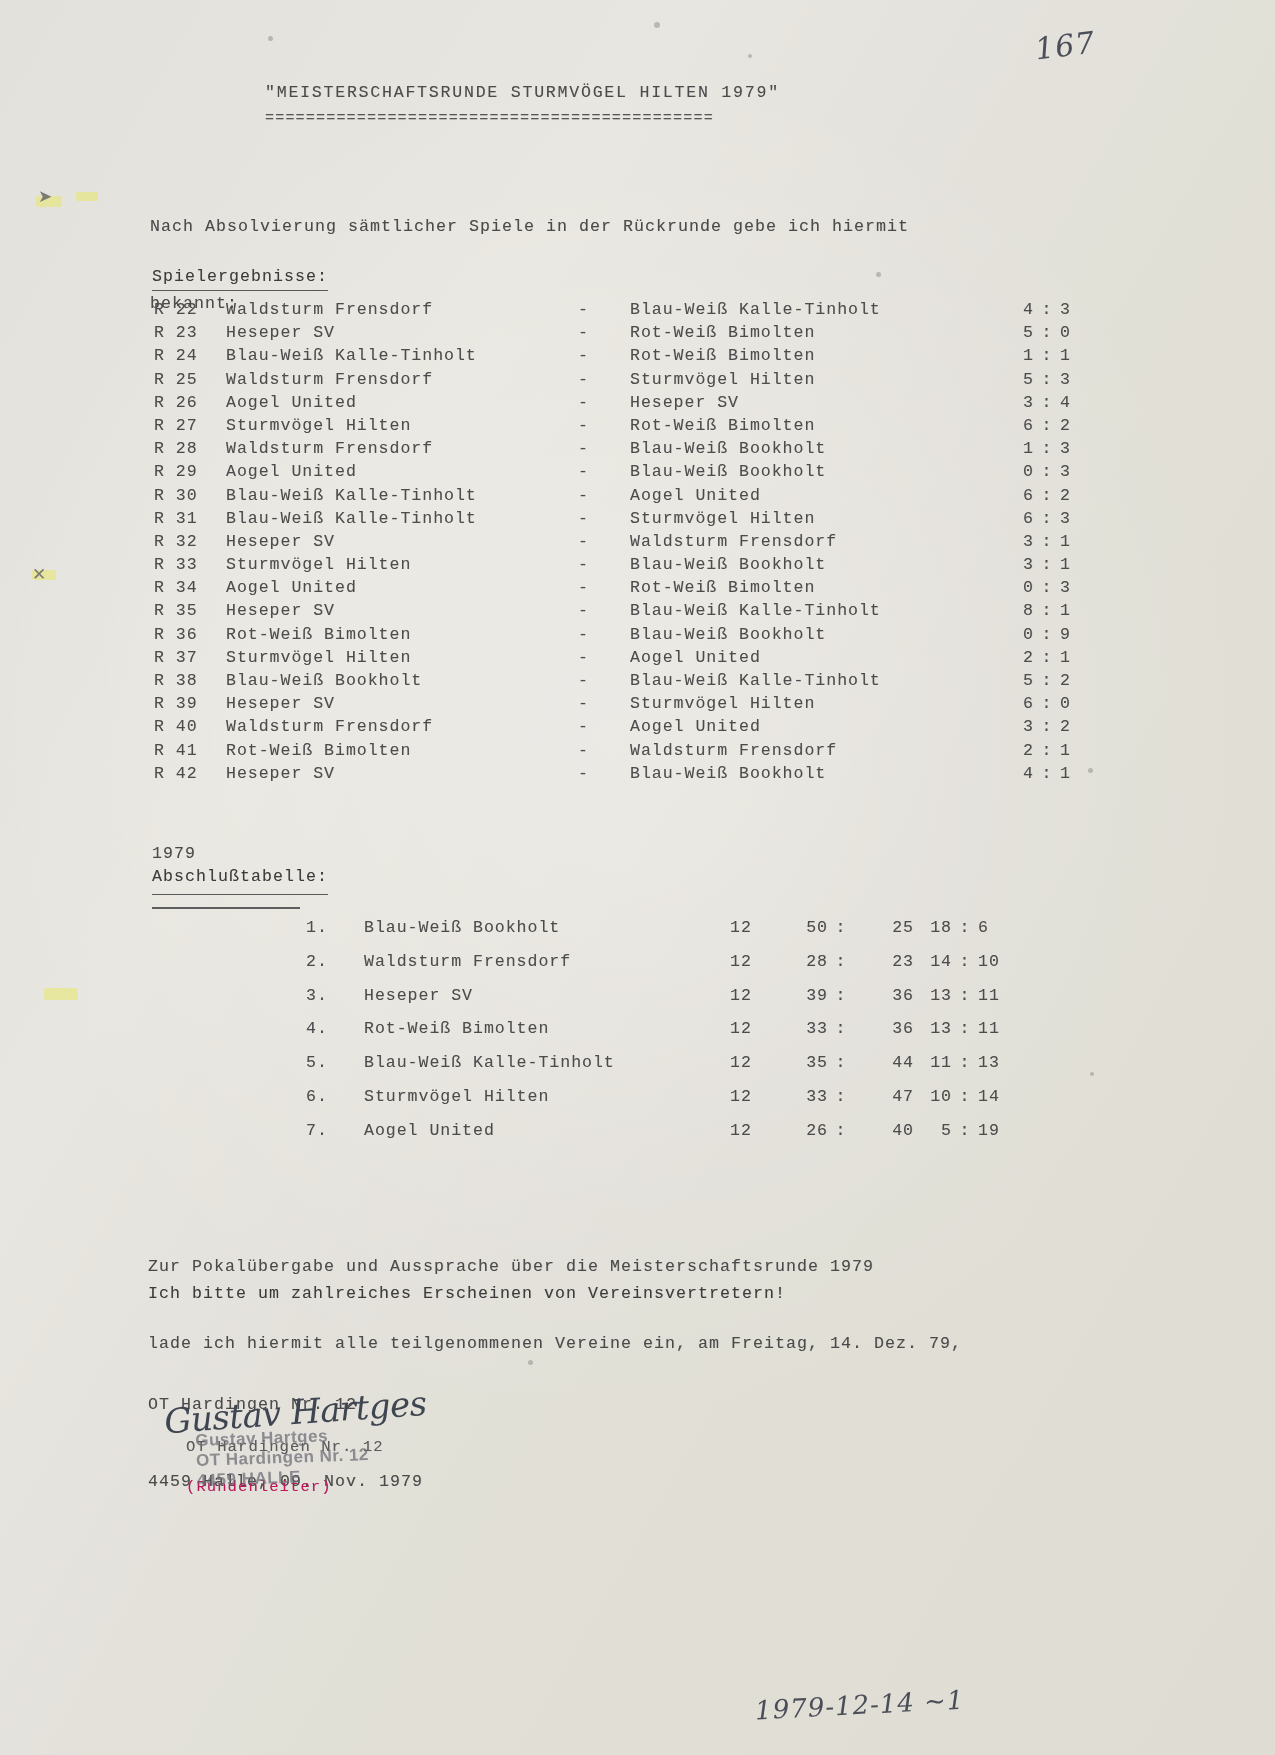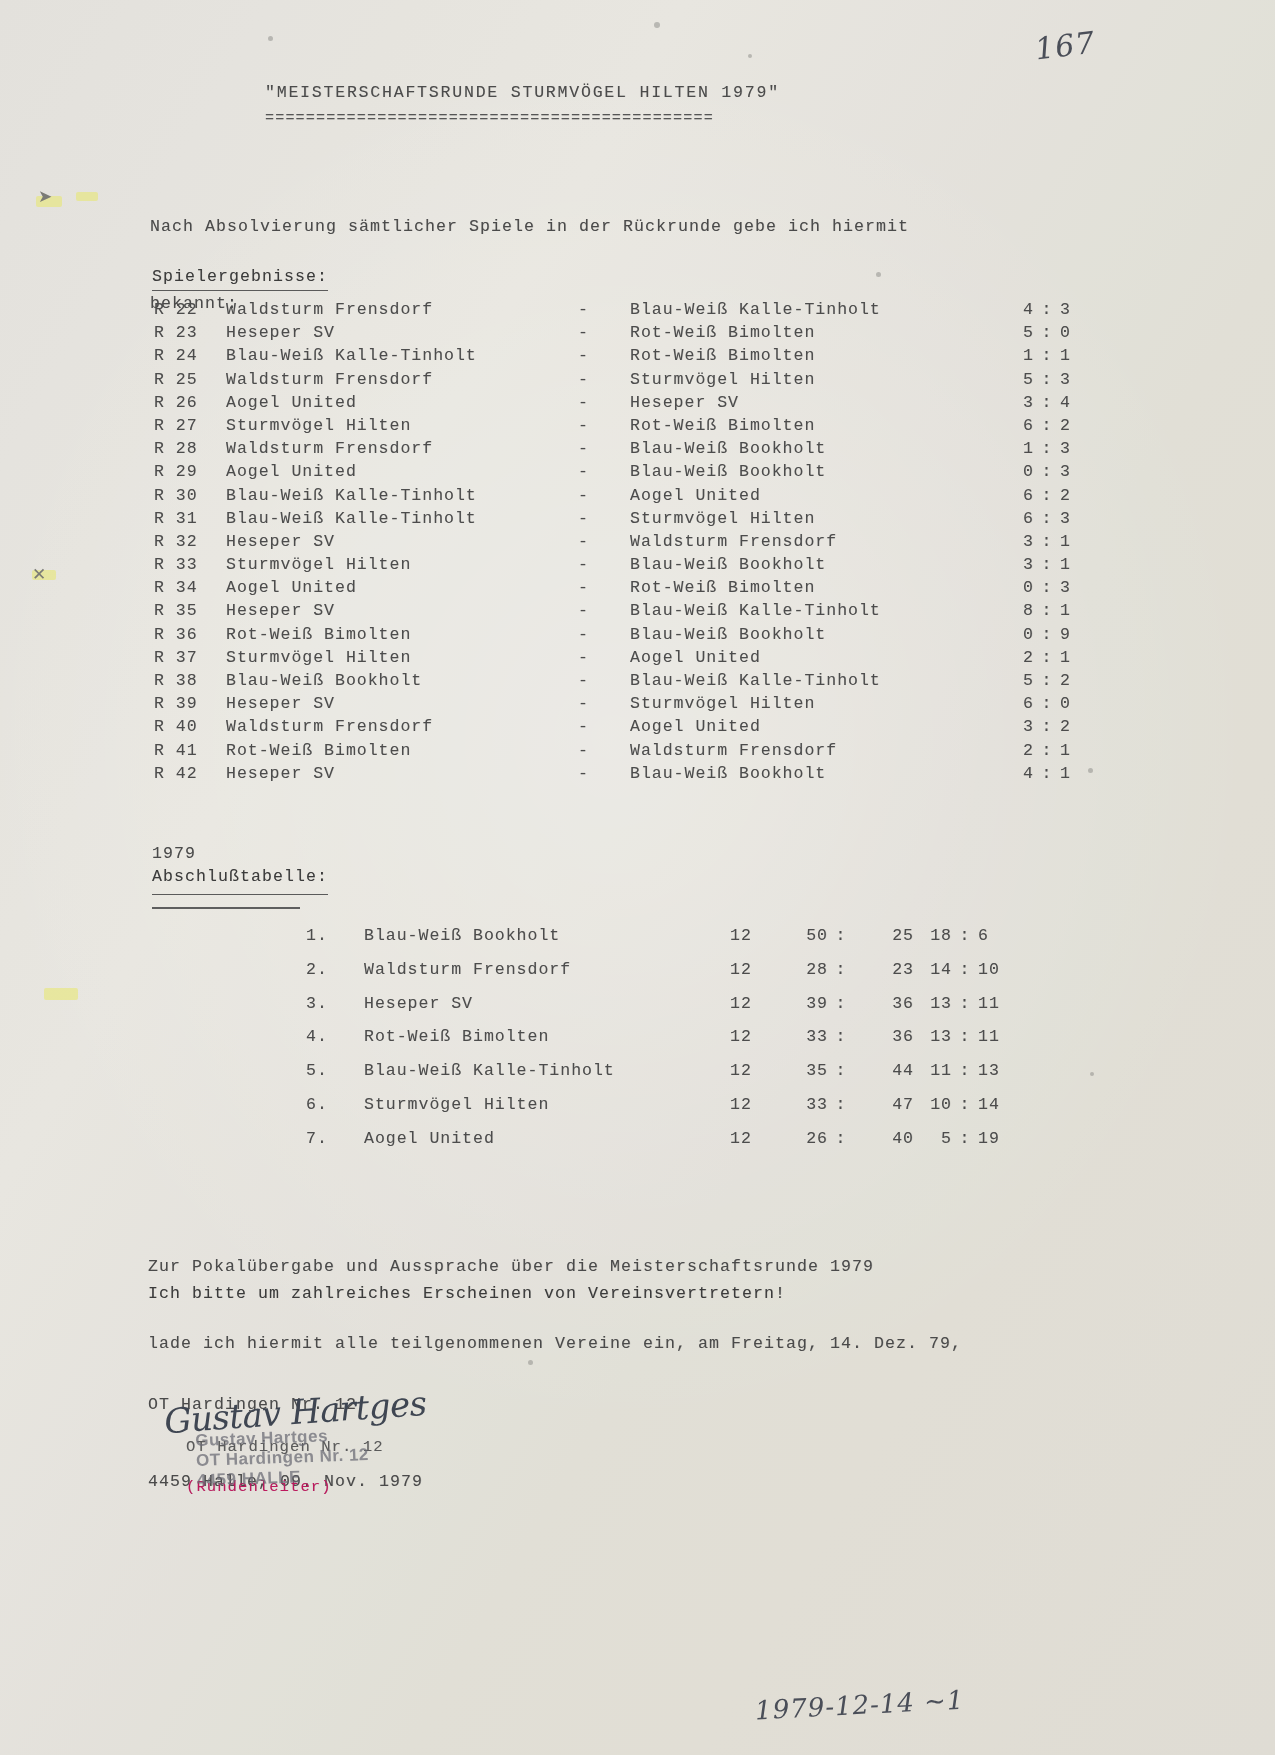--- a/index.html
+++ b/index.html
@@ -150,21 +150,21 @@
     color: #4c4c4c;
     white-space: pre;
     text-shadow: 0.3px 0.3px 0 rgba(95,95,95,0.26);
   }
   .s-rank   { width: 58px; }
   .s-team   { width: 366px; }
   .s-played { width: 58px; text-align: left; }
   .s-gf     { width: 40px; text-align: right; }
   .s-gsep   { width: 26px; text-align: center; }
   .s-ga     { width: 60px; text-align: right; }
-  .s-pf     { width: 38px; text-align: right; margin-top: 8px; }
+  .s-pf     { width: 38px; text-align: right; }
   .s-psep   { width: 26px; text-align: center; }
   .s-pa     { width: 40px; text-align: left; }
 
   
   .closing {
     left: 148px;
     top: 1203px;
     line-height: 25.5px;
   }
   .request {

